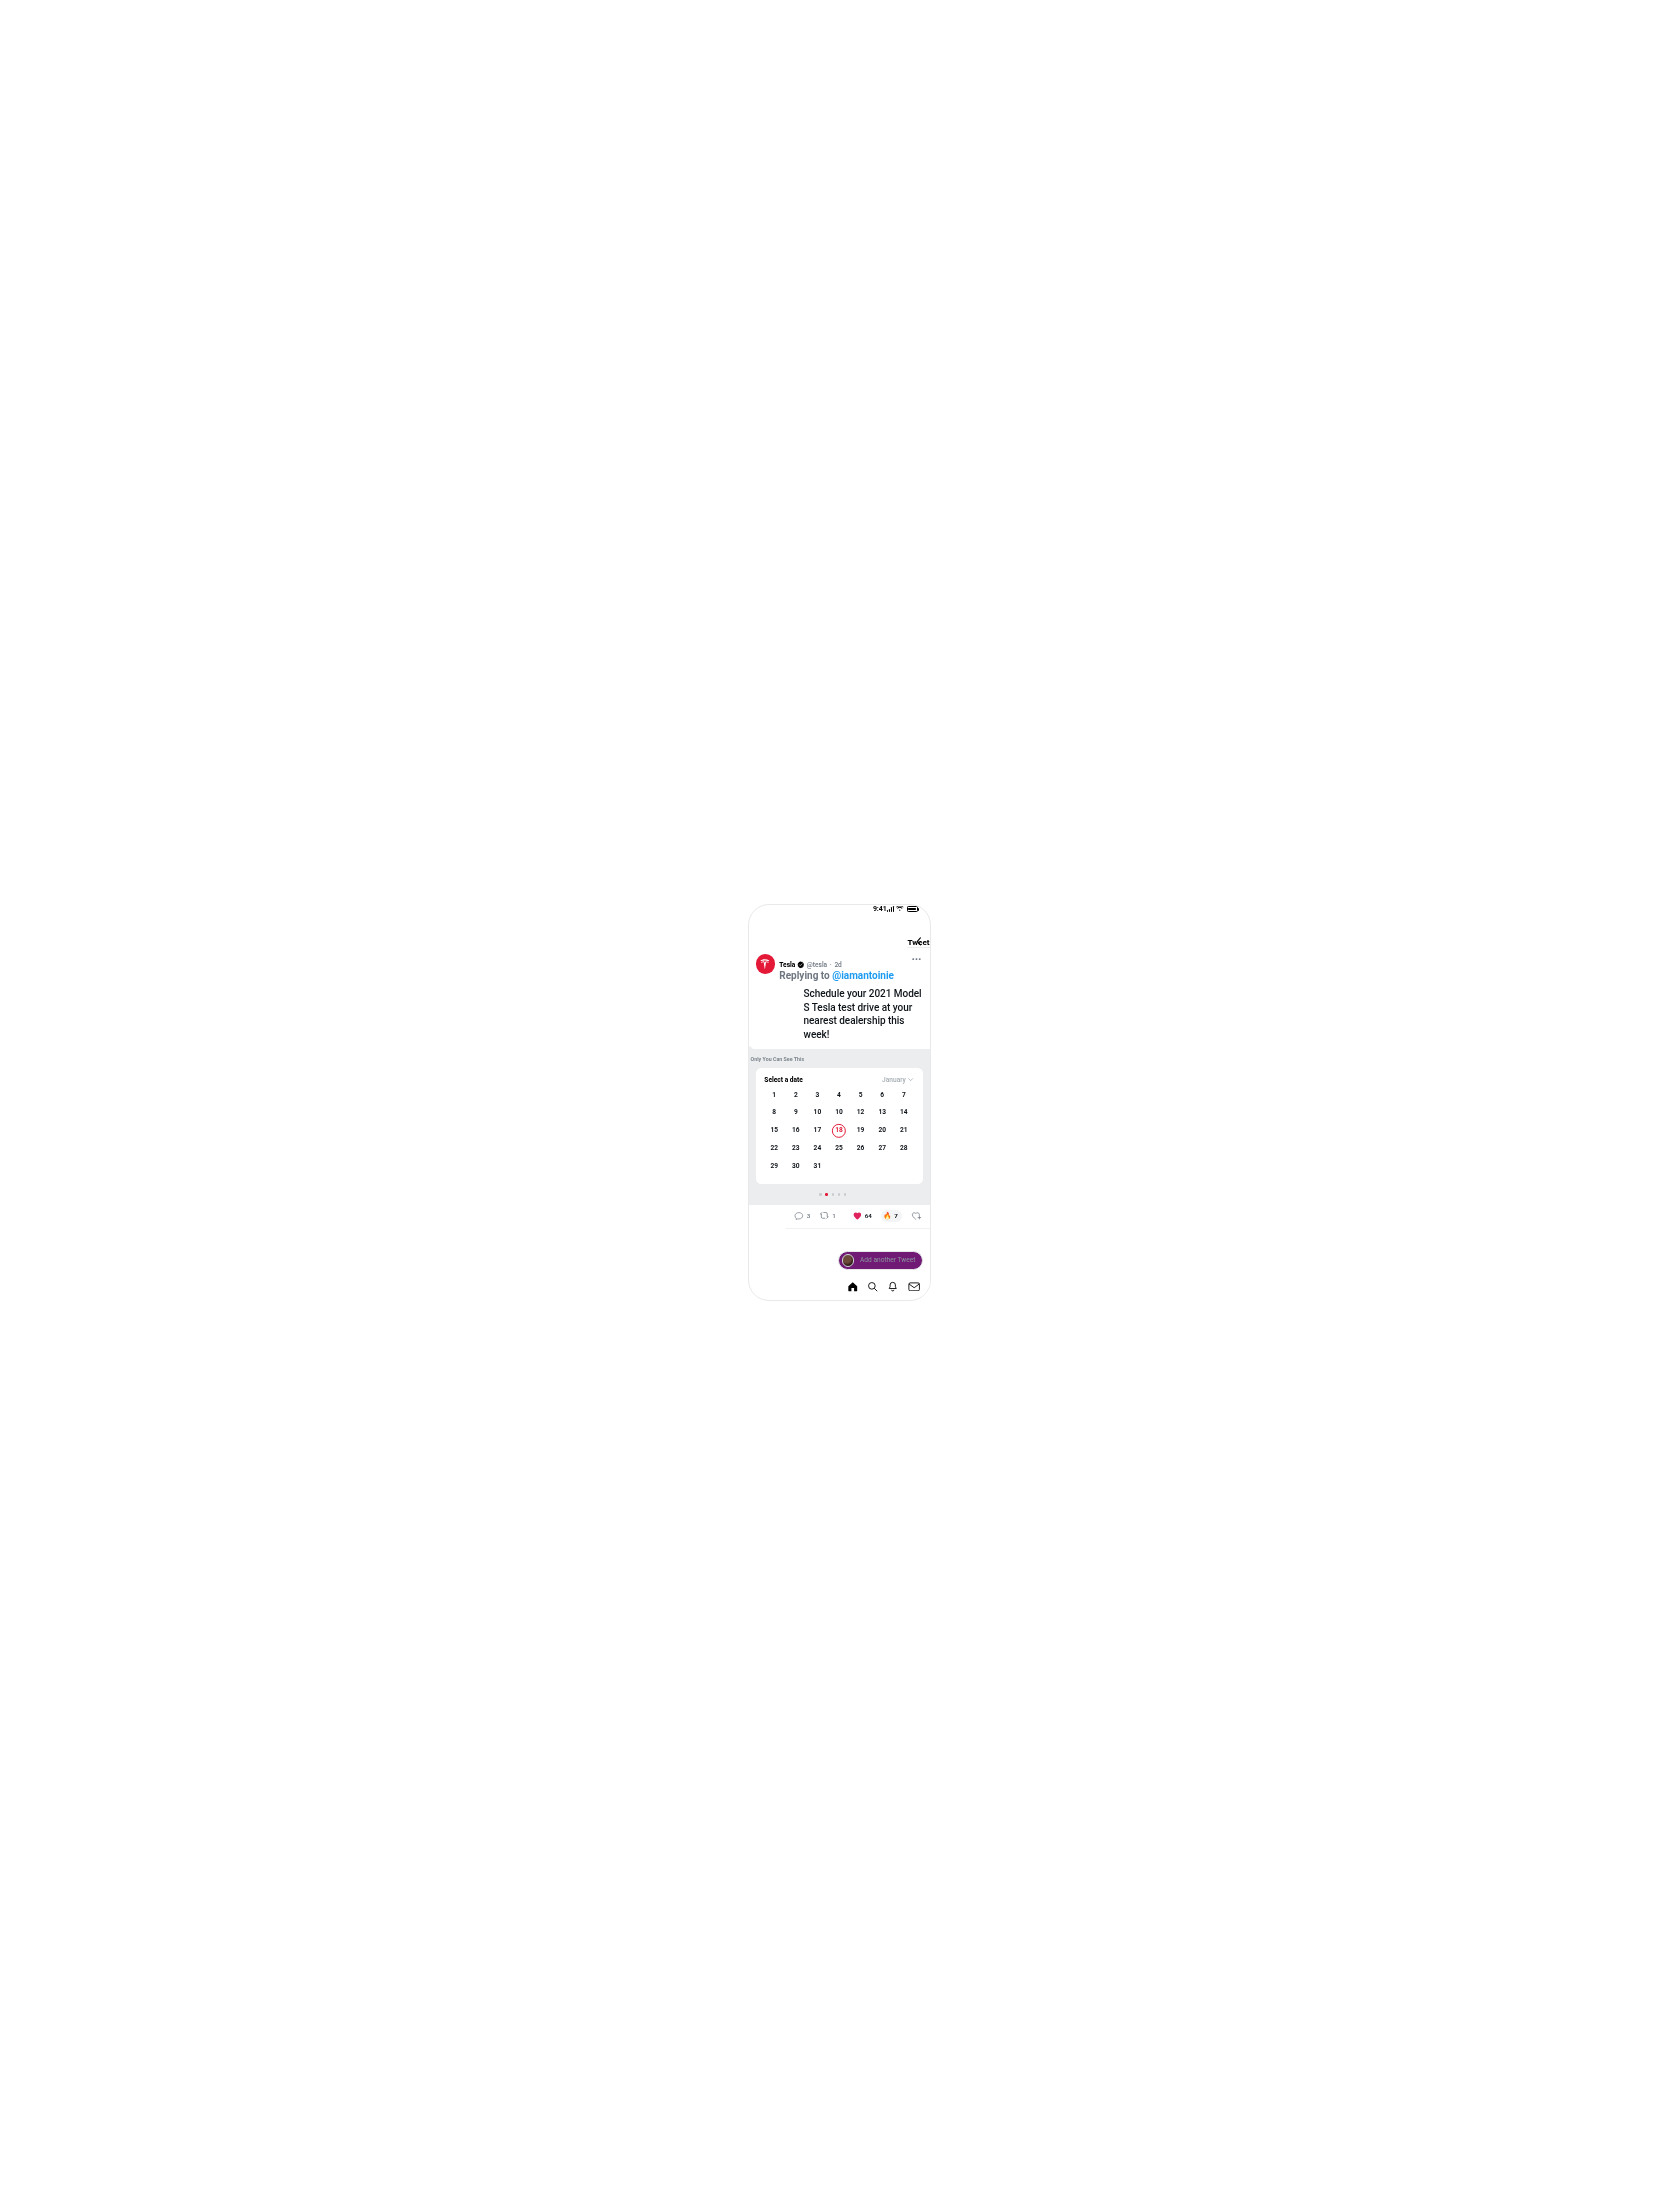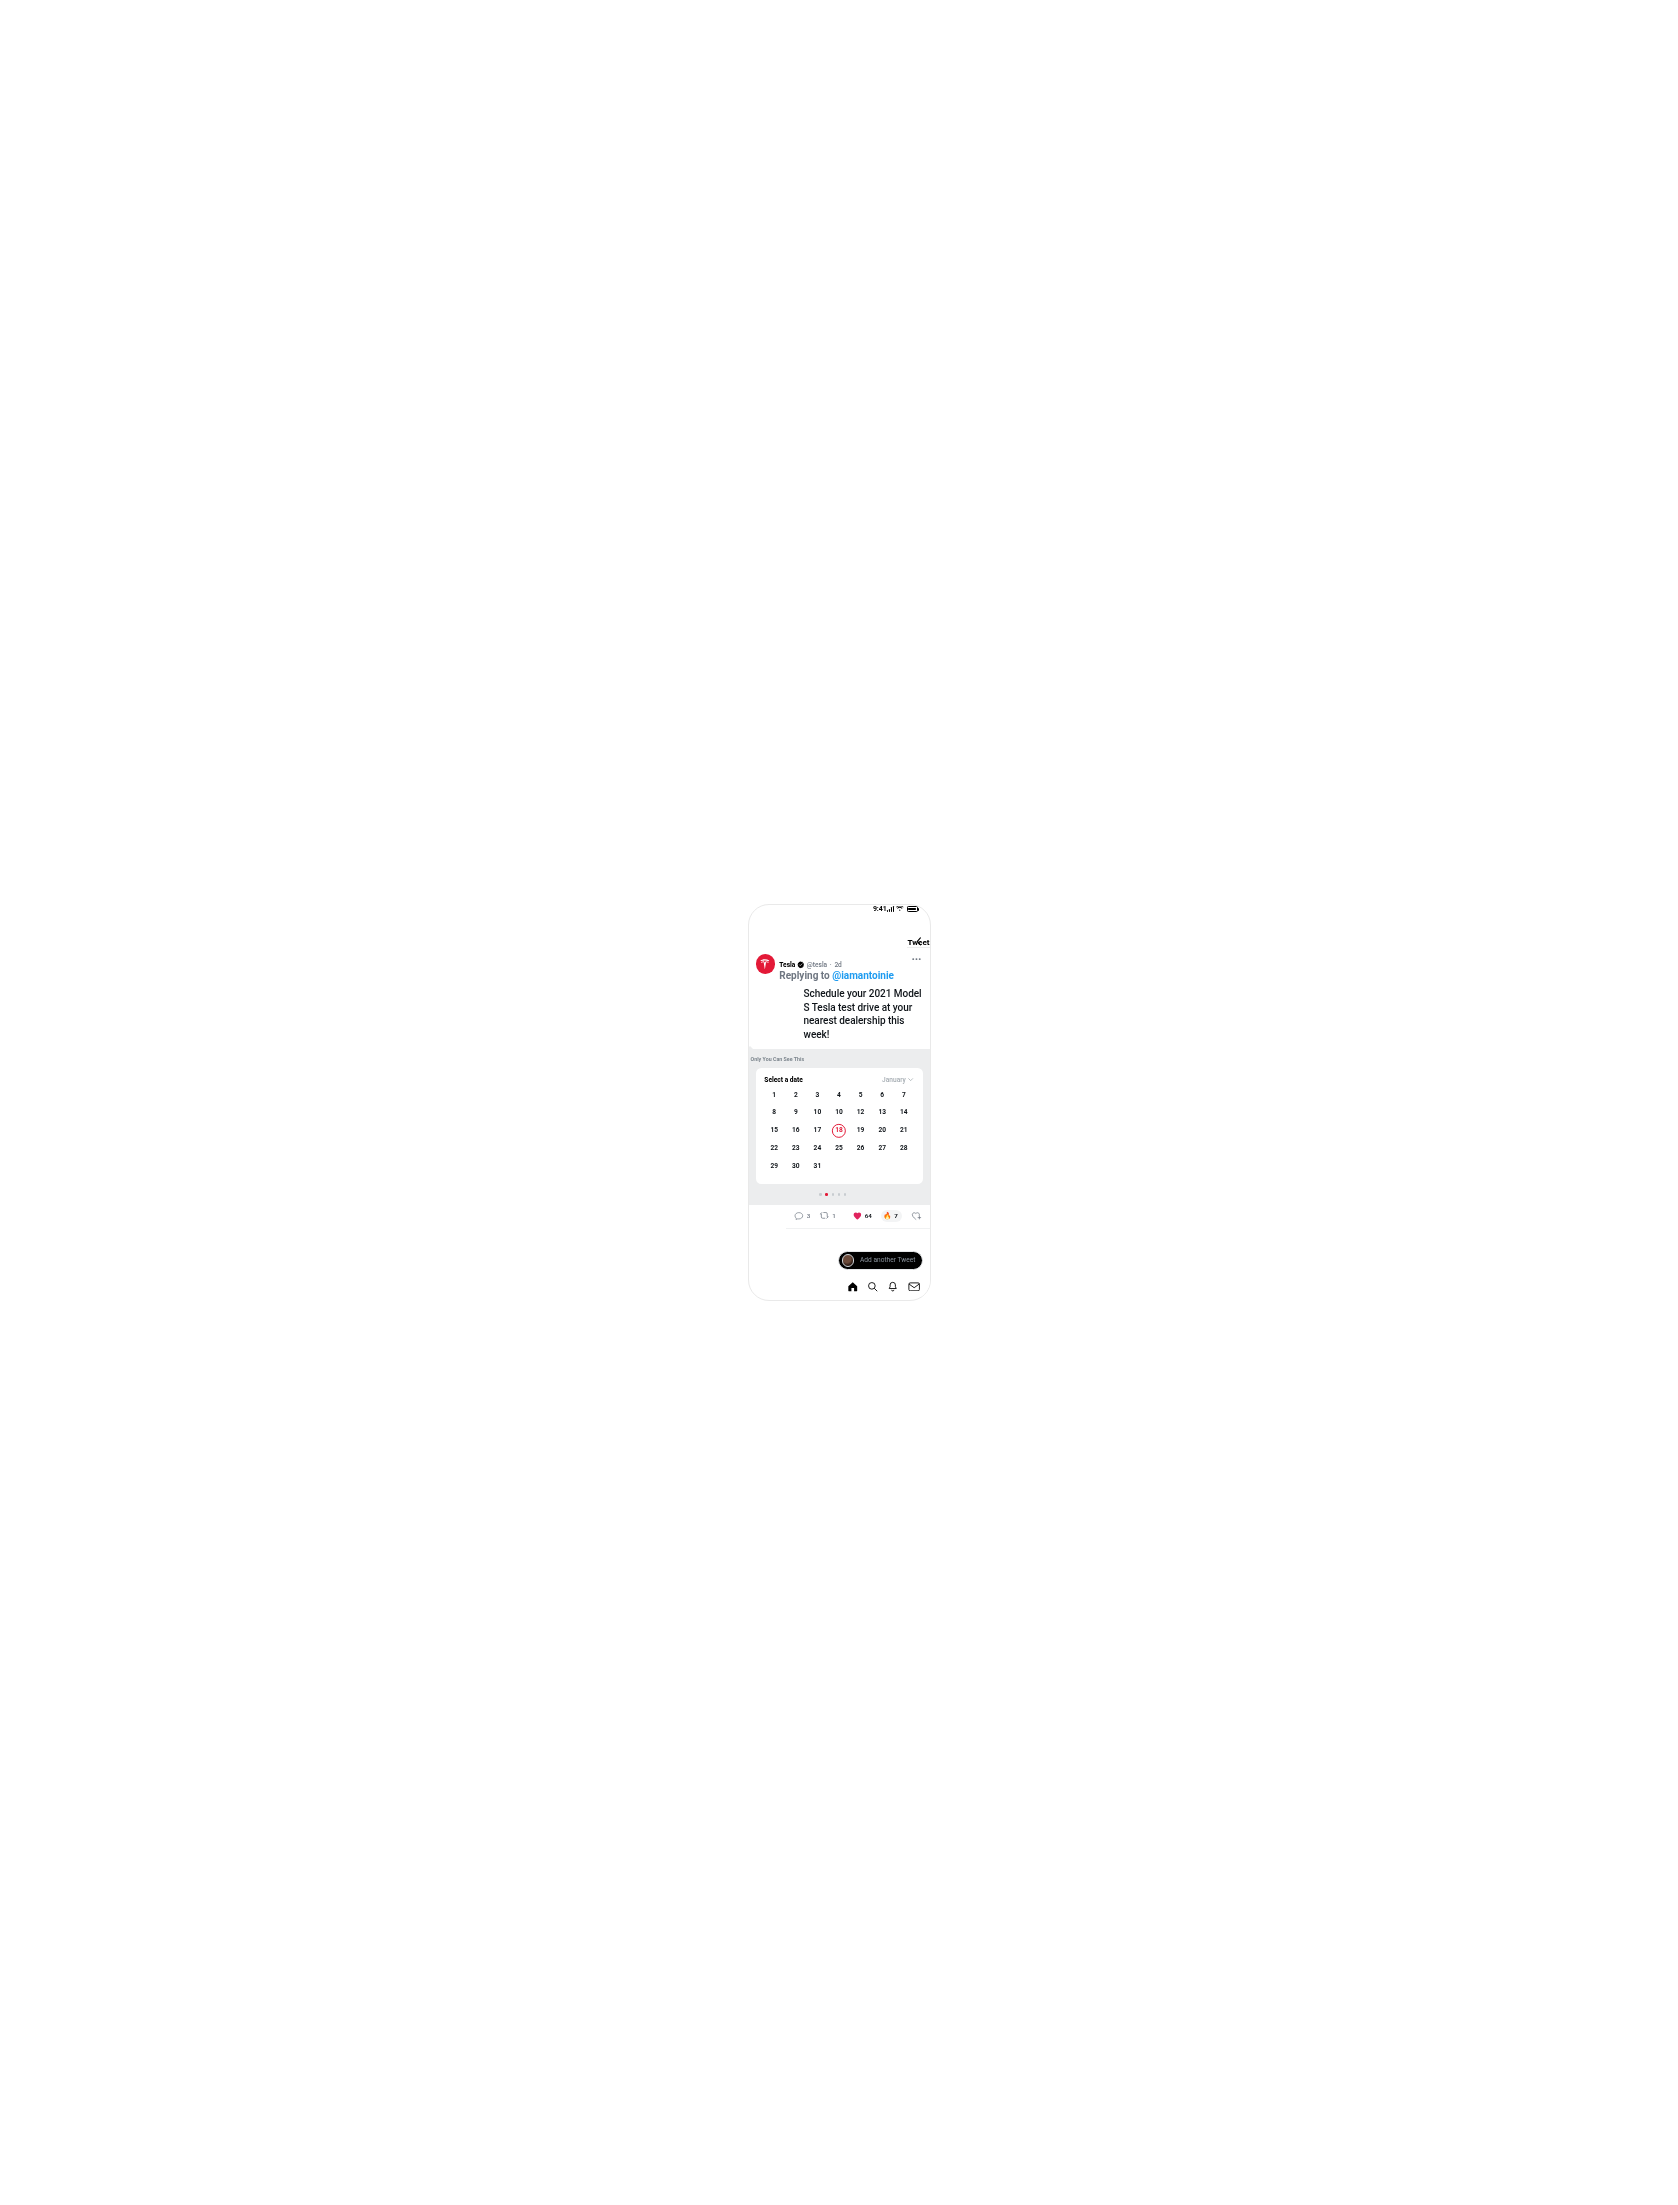--- a/index.html
+++ b/index.html
@@ -139,21 +139,21 @@
   .act { display:flex; align-items:center; gap:2.6px; color:#6e7681; font-size:6.2px; font-weight:500; }
   .act svg { display:block; }
   .pill { display:flex; align-items:center; gap:2.2px; background:#f3f4f5; border-radius:8px; padding:1.8px 4.4px 1.8px 2.6px; font-size:6.2px; color:#0f1419; font-weight:700; }
 
   .spacer { flex:1; background:#f7f8f9; min-height:17.6px; }
 
   
   .composer-row { padding:4.4px 7px 3.5px 7px; background:#fff; }
   .composer {
     display:flex; align-items:center; gap:6px; border:0.4px solid #e5e7e9; border-radius:9.7px;
-    padding:2.6px 6.2px 2.6px 2.6px; background:#000000;
+    padding:2.6px 6.2px 2.6px 2.6px; background:#701a75;
   }
   .avatar-sm { width:12.3px; height:12.3px; border-radius:50%; background:radial-gradient(circle at 40% 35%, #6b4a3a 0 40%, #2b1a14 70%); flex:0 0 12.3px; border:0.4px solid #d0d4d8; }
   .composer .ph { color:#8b949e; font-size:6.6px; }
 
   
   .tabbar {
     display:flex; justify-content:space-around; align-items:center; padding:4.4px 5.3px 0.9px 5.3px;
     background:#fff;
   }
   .tab { padding:2.6px 4.4px; }

